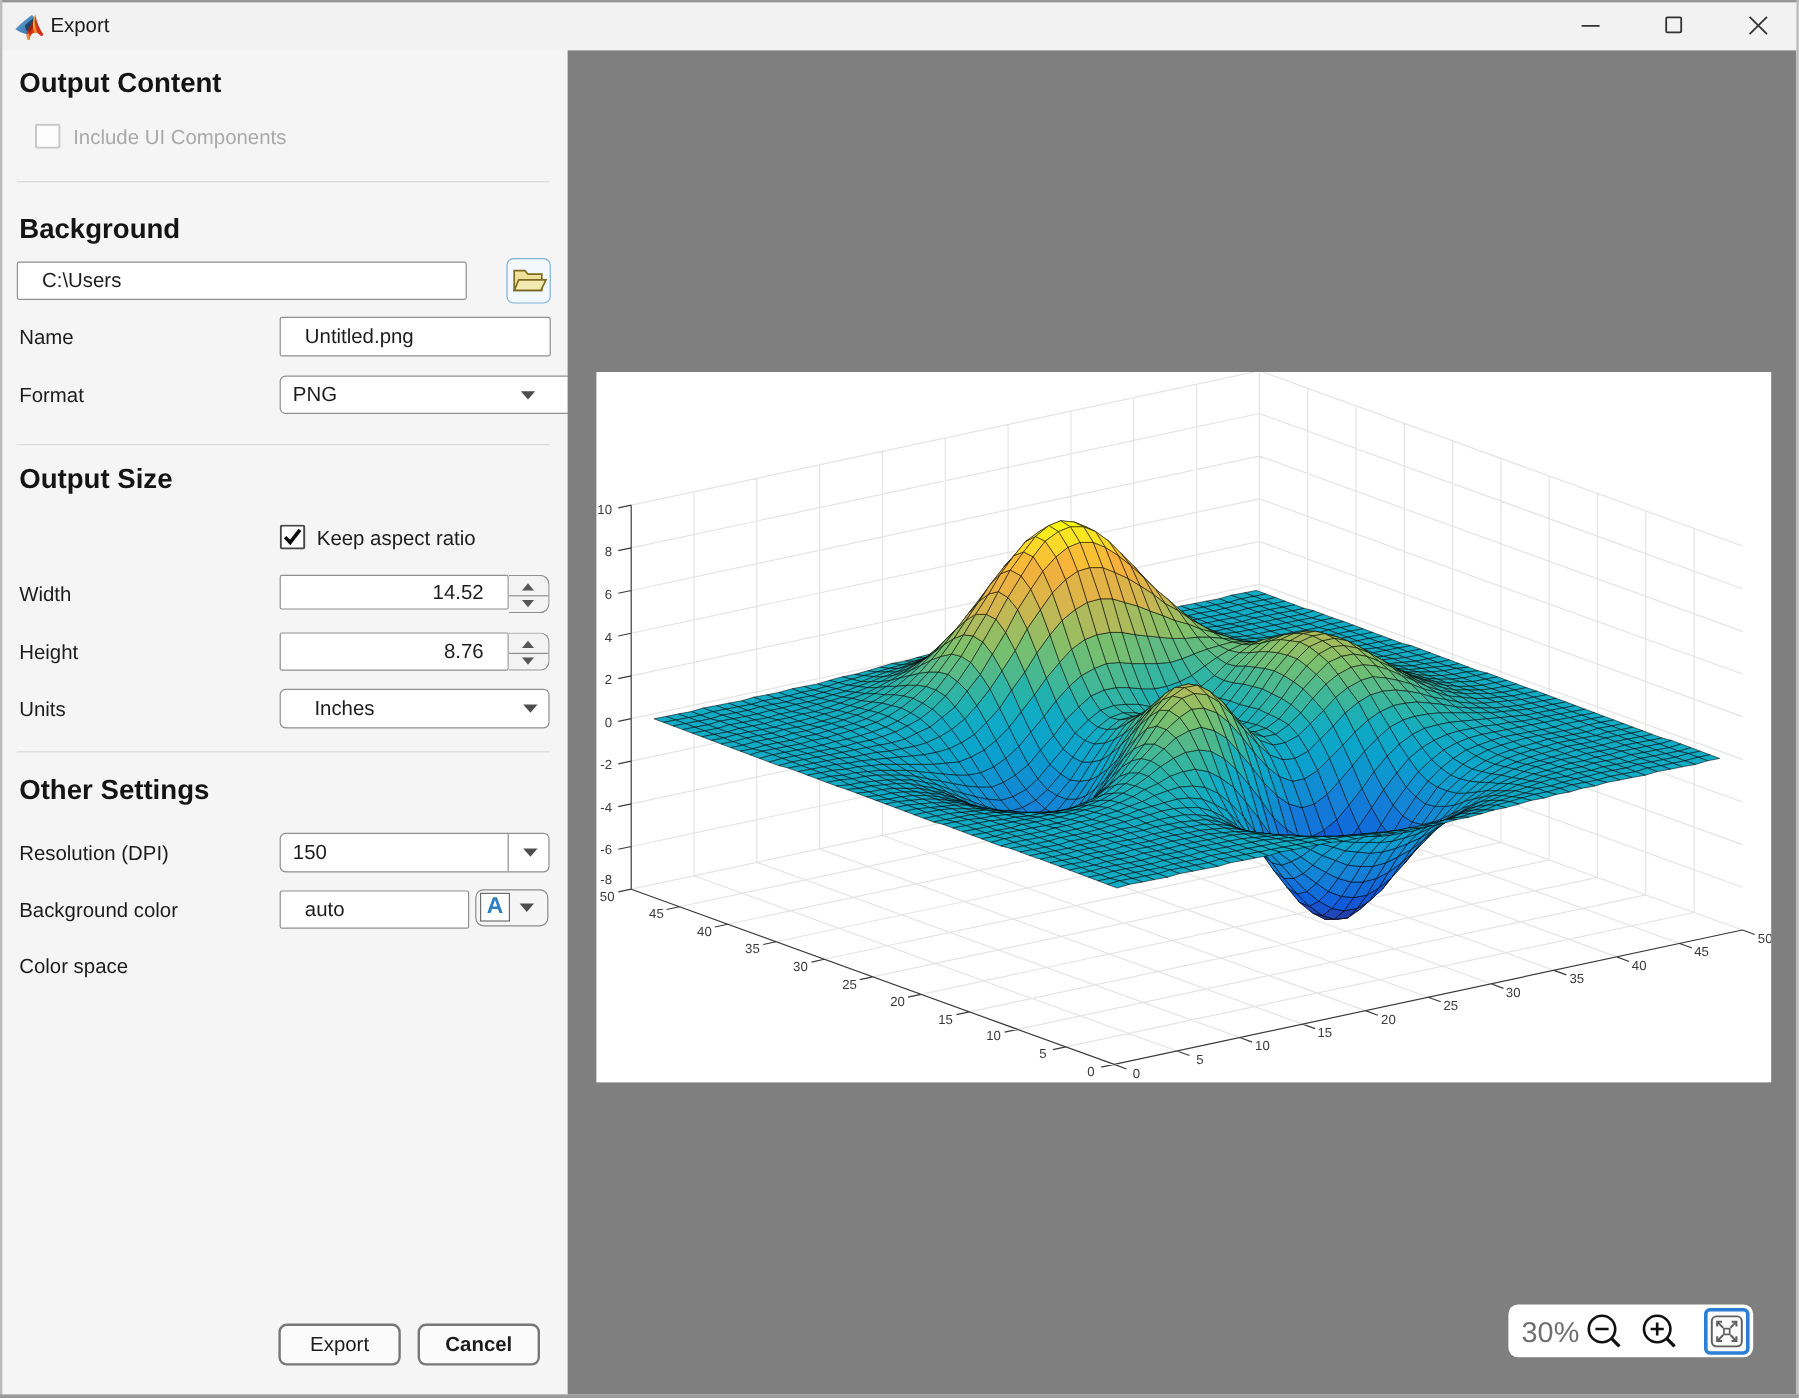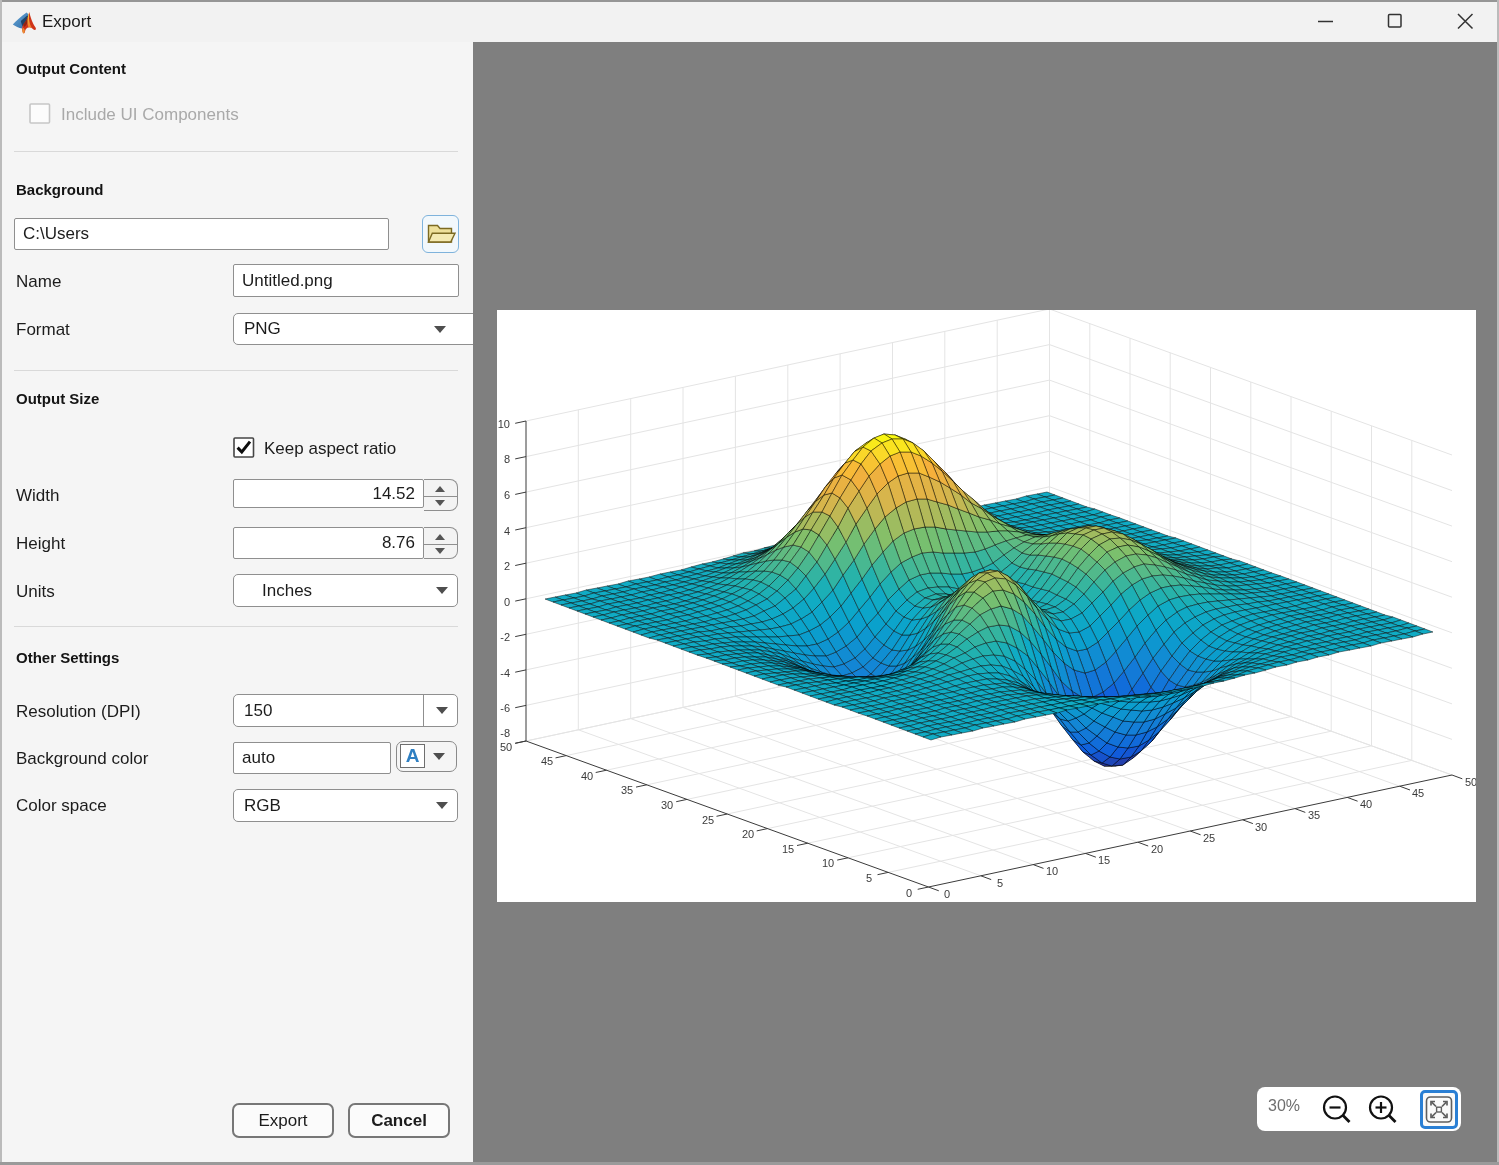--- a/index.html
+++ b/index.html
@@ -1,24 +1,24 @@
 <!DOCTYPE html>
 <html><head>
 <meta charset="utf-8">
 <style>
 * { margin:0; padding:0; box-sizing:border-box; }
 html,body { width:1499px; height:1165px; overflow:hidden; }
 body { font-family:"Liberation Sans", sans-serif; background:#f5f5f5; position:relative; }
 .abs { position:absolute; }
 .titlebar { left:2px; top:2px; width:1495px; height:40px; background:#f2f2f2; }
 .canvas { left:473px; top:42px; width:1024px; height:1120px; background:#7f7f7f; overflow:hidden; }
-h3 { font-size:15px; line-height:20px; font-weight:bold; color:#141414; position:absolute; left:16px; }
+h3 { font-size:23px; line-height:20px; font-weight:bold; color:#141414; position:absolute; left:16px; }
 .lbl { font-size:17px; color:#1c1c1c; position:absolute; left:16px; line-height:20px; }
 .sep { position:absolute; left:14px; width:444px; border-top:1px solid #d9d9d9; }
-.ti { position:absolute; background:#fff; border:1px solid #8f8f8f; border-radius:2px; font-size:17px; color:#1c1c1c; padding:0 8px; display:flex; align-items:center; }
+.ti { position:absolute; background:#fff; border:1px solid #8f8f8f; border-radius:2px; font-size:17px; color:#1c1c1c; padding:0 20px; display:flex; align-items:center; }
 .dd { position:absolute; background:#fff; border:1px solid #8f8f8f; border-radius:5px; font-size:17px; color:#1c1c1c; padding:0 10px; display:flex; align-items:center; }
 .arrow { width:0; height:0; border-left:6.5px solid transparent; border-right:6.5px solid transparent; border-top:7.5px solid #4e4e4e; position:absolute; }
 .btn { position:absolute; width:102px; height:35px; background:#fbfbfb; border:2px solid #777; border-radius:7px; font-size:17px; color:#1c1c1c; display:flex; align-items:center; justify-content:center; }
 .spin { position:absolute; width:34px; height:32px; background:#f3f3f3; border:1px solid #8f8f8f; border-left:none; border-radius:0 8px 8px 0; }
 .spin:before { content:""; position:absolute; left:0; right:0; top:15.5px; border-top:1px solid #8f8f8f; }
 .uptri { position:absolute; left:11px; top:5.5px; width:0; height:0; border-left:5.5px solid transparent; border-right:5.5px solid transparent; border-bottom:6px solid #555; }
 .dntri { position:absolute; left:11px; top:20px; width:0; height:0; border-left:5.5px solid transparent; border-right:5.5px solid transparent; border-top:6px solid #555; }
 .toolbar { left:1257px; top:1087px; width:204px; height:44px; background:#fff; border-radius:8px; }
 .edge { background:#969696; }
 </style>
@@ -105,21 +105,20 @@
     <div class="abs" style="left:189px; top:0; width:0; height:31px; border-left:1px solid #8f8f8f;"></div>
     <div class="arrow" style="left:202px; top:12px;"></div>
   </div>
   <div class="lbl" style="top:707px">Background color</div>
   <div class="ti" style="left:233px; top:700px; width:158px; height:32px;">auto</div>
   <div class="abs" style="left:396px; top:699px; width:61px; height:31px; border:1.5px solid #8a8a8a; border-radius:7px;">
     <div class="abs" style="left:3px; top:2px; width:25px; height:24px; background:#fff; border:1.5px solid #6e6e6e; display:flex; align-items:center; justify-content:center; font-weight:bold; font-size:19px; color:#2e7fc2;">A</div>
     <div class="arrow" style="left:36px; top:11px;"></div>
   </div>
   <div class="lbl" style="top:754px">Color space</div>
-  <div class="dd" style="left:233px; top:747px; width:225px; height:33px;">RGB<div class="arrow" style="left:202px; top:12px;"></div></div>
 
   <div class="btn" style="left:232px; top:1061px;">Export</div>
   <div class="btn" style="left:348px; top:1061px;font-weight:bold;">Cancel</div>
 </div>
 
 <div class="abs canvas">
 <svg style="position:absolute;left:0;top:0" width="1026" height="1123" viewBox="473 42 1026 1123">
 <rect x="497" y="310" width="979" height="592" fill="#fff"></rect>
 <clipPath id="paper">
         <rect x="497" y="310" width="979" height="592"></rect>
@@ -2465,21 +2464,21 @@
 <path d="M952 735L962 733 954 730 944 732Z" fill="#10abc4"></path>
 <path d="M923 737L933 734 925 732 915 734Z" fill="#10abc4"></path>
 <path d="M941 737L952 735 944 732 933 734Z" fill="#10abc4"></path>
 <path d="M931 740L941 737 933 734 923 737Z" fill="#10abc4"></path>
 </g>
 </g>
     </svg>
 </div>
 
 <div class="abs toolbar">
-  <div class="abs" style="left:11px; top:10px; font-size:16px; color:#6e6e6e;">30%</div>
+  <div class="abs" style="left:11px; top:10px; font-size:24px; color:#6e6e6e;">30%</div>
   <svg class="abs" style="left:60px; top:4px;" width="38" height="38" viewBox="0 0 38 38">
     <circle cx="18" cy="16.5" r="11" fill="none" stroke="#111" stroke-width="2.2"></circle>
     <line x1="12.5" y1="16.5" x2="23.5" y2="16.5" stroke="#111" stroke-width="2.2"></line>
     <line x1="25.8" y1="24.3" x2="32.5" y2="31" stroke="#111" stroke-width="2.8"></line>
   </svg>
   <svg class="abs" style="left:106px; top:4px;" width="38" height="38" viewBox="0 0 38 38">
     <circle cx="18" cy="16.5" r="11" fill="none" stroke="#111" stroke-width="2.2"></circle>
     <line x1="12.5" y1="16.5" x2="23.5" y2="16.5" stroke="#111" stroke-width="2.2"></line>
     <line x1="18" y1="11" x2="18" y2="22" stroke="#111" stroke-width="2.2"></line>
     <line x1="25.8" y1="24.3" x2="32.5" y2="31" stroke="#111" stroke-width="2.8"></line>

